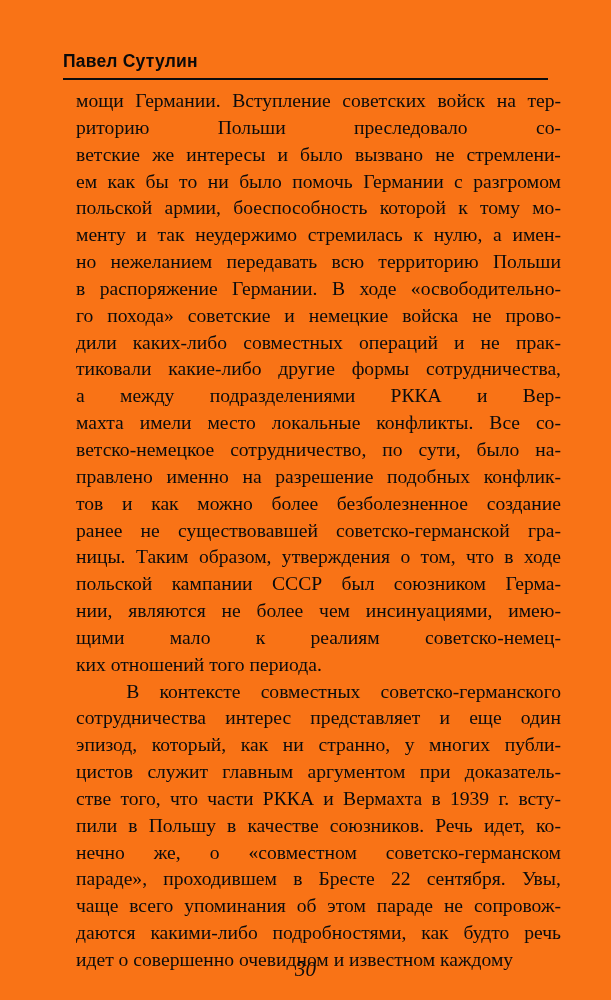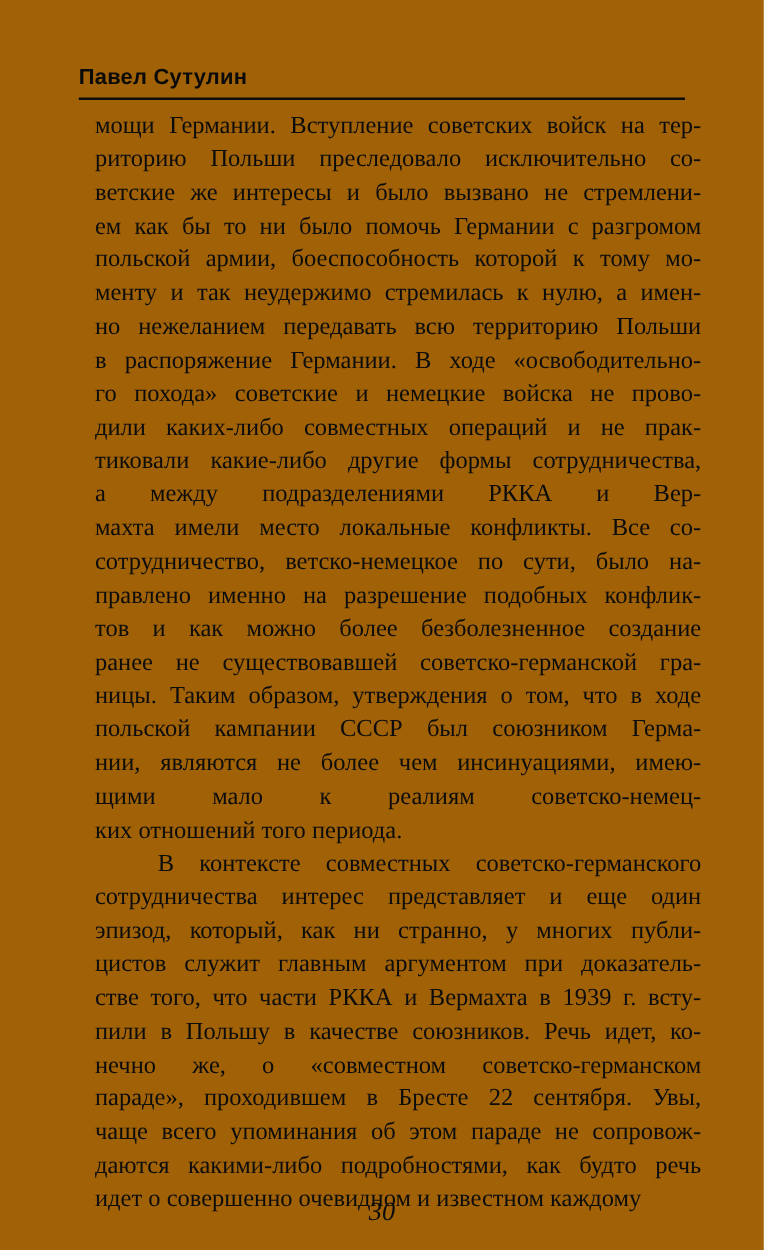--- a/index.html
+++ b/index.html
@@ -16,21 +16,21 @@
     color: #080808;
     -webkit-font-smoothing: antialiased;
   }
 
   .page {
     position: absolute;
     left: 0;
     top: 0;
     width: 611px;
     height: 1000px;
-    background: #a16207;
+    background: #f97316;
   }
 
   
   .running-head {
     position: absolute;
     left: 63px;
     top: 51px;
     width: 485px;
   }
   .running-head-name {
@@ -130,21 +130,20 @@
             <span>Вступление</span>
             <span>советских</span>
             <span>войск</span>
             <span>на</span>
             <span>тер-</span>
           </div>
           <div class="line just">
             <span>риторию</span>
             <span>Польши</span>
             <span>преследовало</span>
-            <span>исключительно</span>
             <span>со-</span>
           </div>
           <div class="line just">
             <span>ветские</span>
             <span>же</span>
             <span>интересы</span>
             <span>и</span>
             <span>было</span>
             <span>вызвано</span>
             <span>не</span>
@@ -235,22 +234,22 @@
           <div class="line just">
             <span>махта</span>
             <span>имели</span>
             <span>место</span>
             <span>локальные</span>
             <span>конфликты.</span>
             <span>Все</span>
             <span>со-</span>
           </div>
           <div class="line just">
+            <span>ветско-немецкое</span>
             <span>сотрудничество,</span>
-            <span>ветско-немецкое</span>
             <span>по</span>
             <span>сути,</span>
             <span>было</span>
             <span>на-</span>
           </div>
           <div class="line just">
             <span>правлено</span>
             <span>именно</span>
             <span>на</span>
             <span>разрешение</span>

